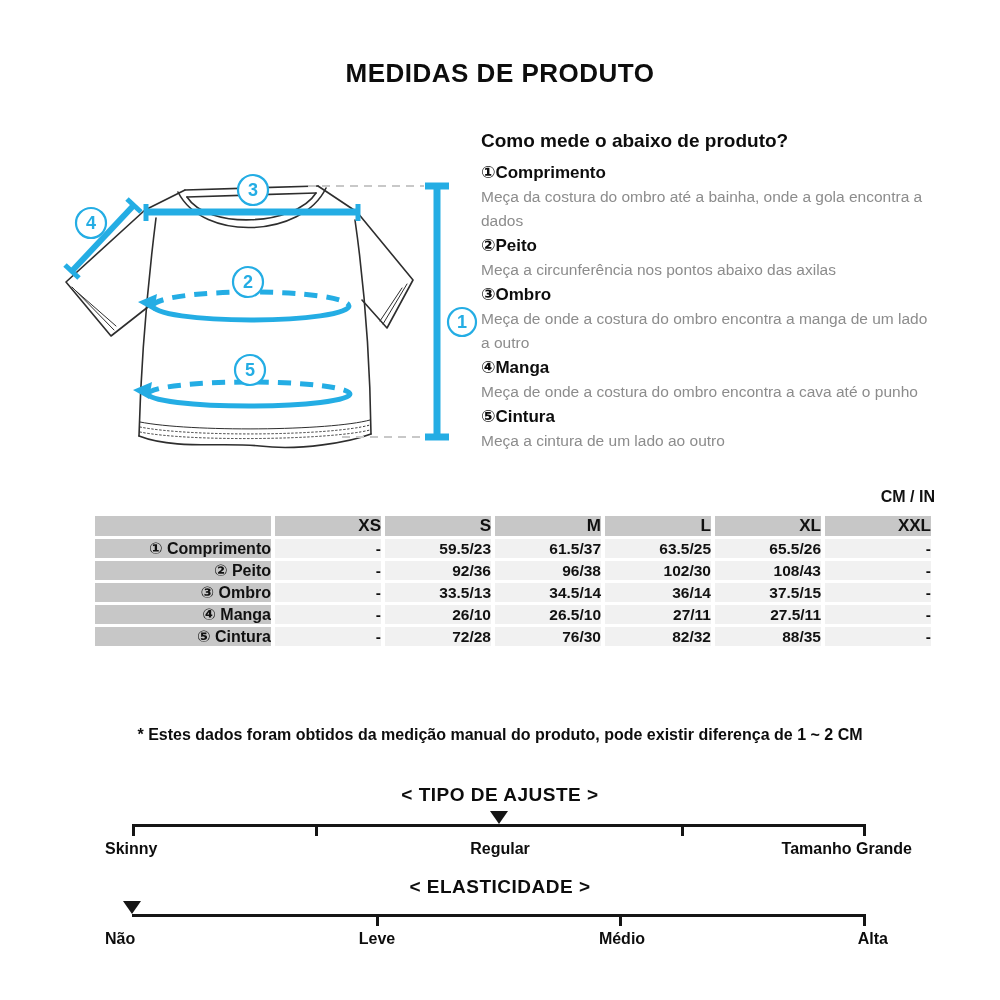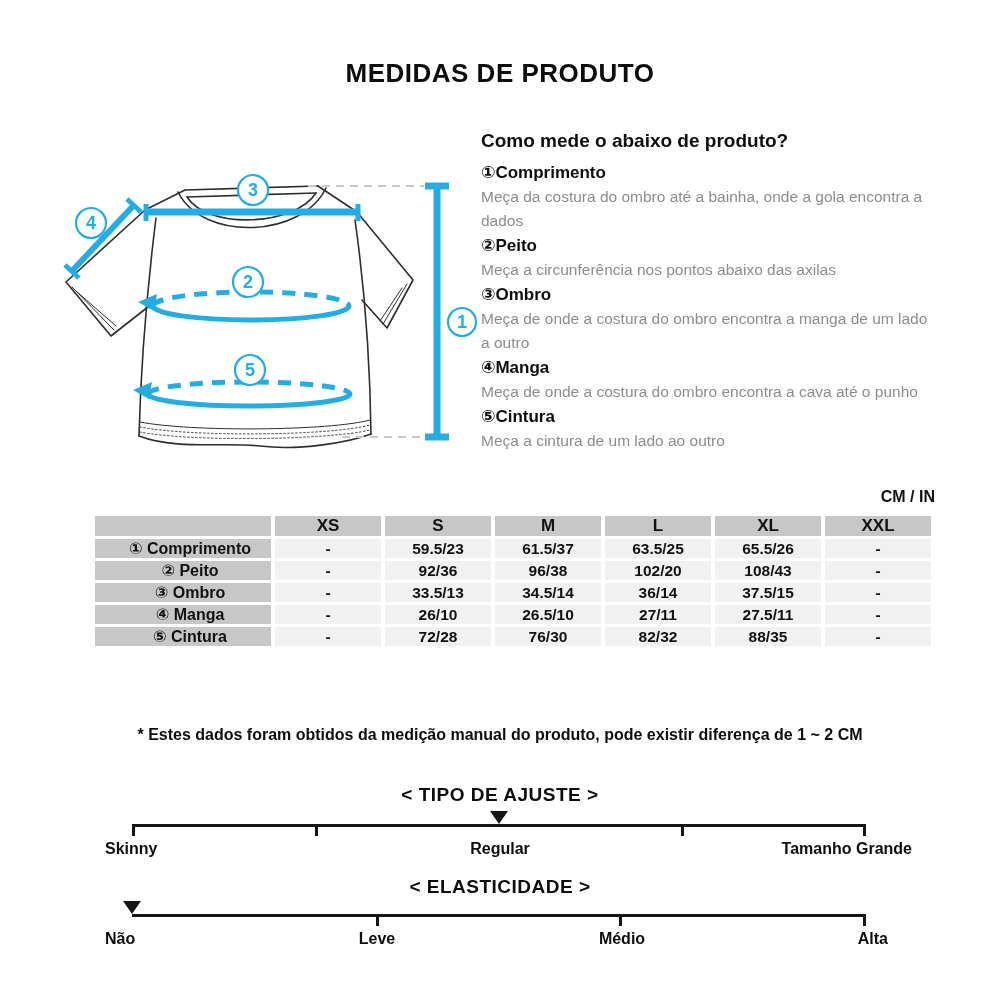--- a/index.html
+++ b/index.html
@@ -20,21 +20,21 @@
   .howto { position:absolute; left:481px; top:130px; width:452px; }
   .howto-heading { font-size:19px; font-weight:800; color:#0d0d0d; margin-bottom:8px; }
   .howto-term { font-size:17px; font-weight:700; color:#0d0d0d; line-height:25px; }
   .howto-desc { font-size:15.5px; color:#8c8c8c; line-height:24px; }
 
   .units { position:absolute; top:488px; left:0; width:935px; text-align:right;
            font-size:16px; font-weight:700; }
 
   table.sizes { position:absolute; left:91px; top:513px; border-collapse:separate;
                 border-spacing:4px 3px; }
-  table.sizes td, table.sizes th { height:16px; text-align:center; vertical-align:middle; }
+  table.sizes td, table.sizes th { height:16px; text-align:right; vertical-align:middle; }
   th.szcol { width:106px; background:#c7c7c7; font-size:17px; font-weight:700; }
   th.corner { width:176px; background:#c7c7c7; }
   td.rowlabel { background:#c7c7c7; font-size:16px; font-weight:700; text-align:left;
                 padding-left:14px; }
   td.val { background:#f1f1f1; font-size:15.5px; font-weight:700; }
 
   .footnote { position:absolute; top:726px; left:0; width:1000px; text-align:center;
               font-size:16px; font-weight:700; color:#0d0d0d; }
 
   .scale-heading { position:absolute; left:0; width:1000px; text-align:center;
@@ -169,21 +169,21 @@
       <td class="val">61.5/37</td>
       <td class="val">63.5/25</td>
       <td class="val">65.5/26</td>
       <td class="val">-</td>
     </tr>
     <tr>
       <td class="rowlabel">② Peito</td>
       <td class="val">-</td>
       <td class="val">92/36</td>
       <td class="val">96/38</td>
-      <td class="val">102/20</td>
+      <td class="val">102/30</td>
       <td class="val">108/43</td>
       <td class="val">-</td>
     </tr>
     <tr>
       <td class="rowlabel">③ Ombro</td>
       <td class="val">-</td>
       <td class="val">33.5/13</td>
       <td class="val">34.5/14</td>
       <td class="val">36/14</td>
       <td class="val">37.5/15</td>

